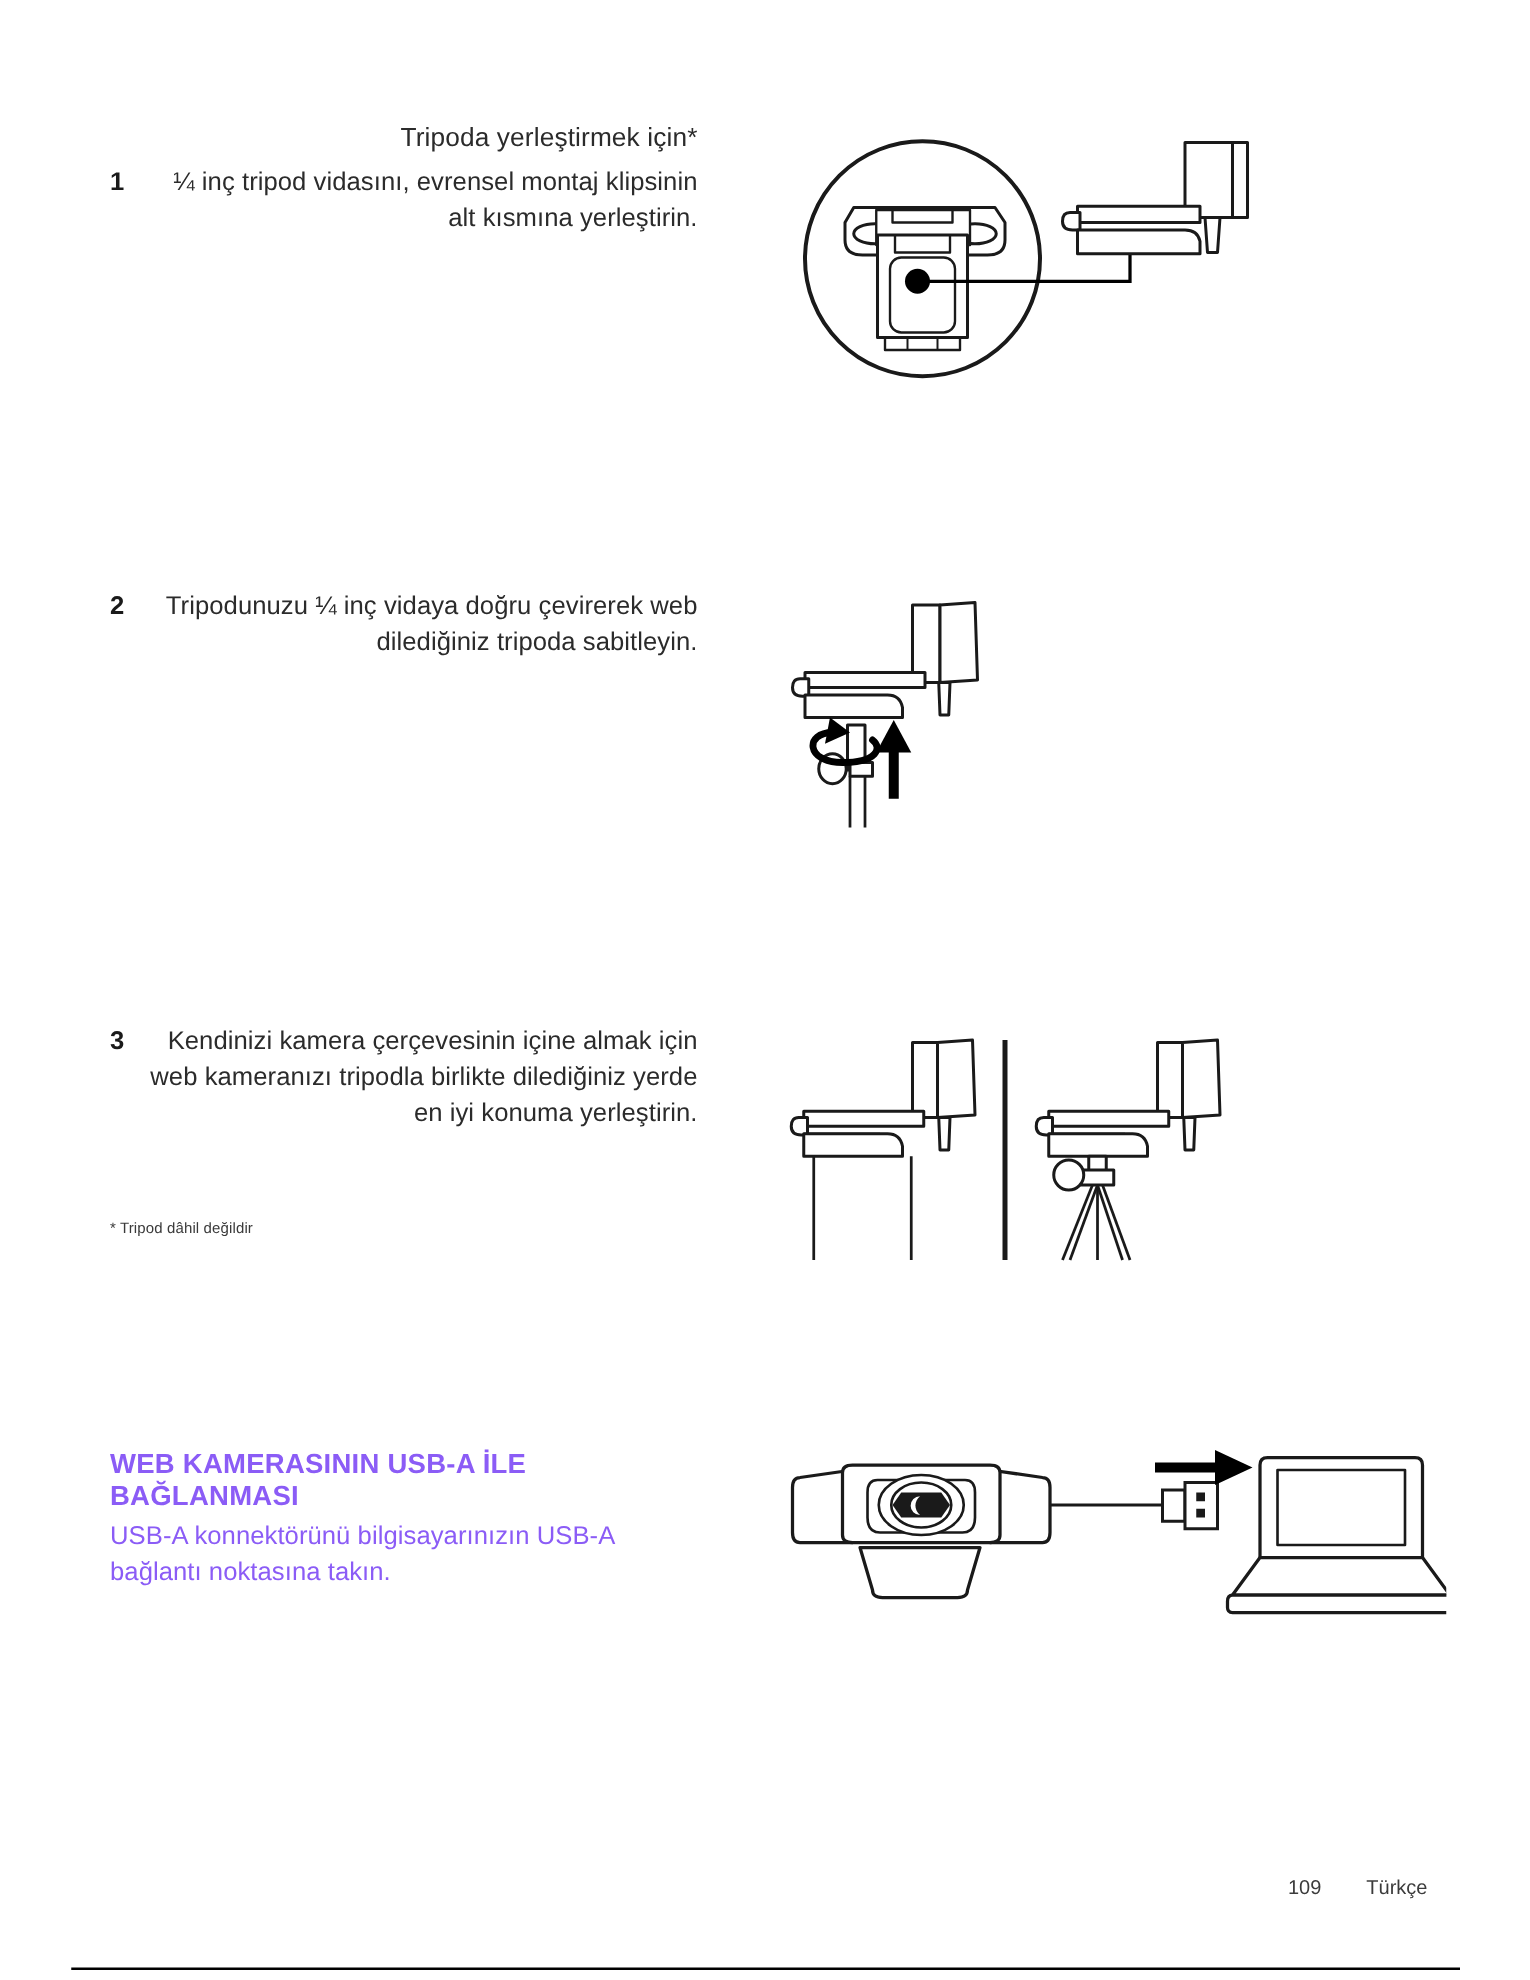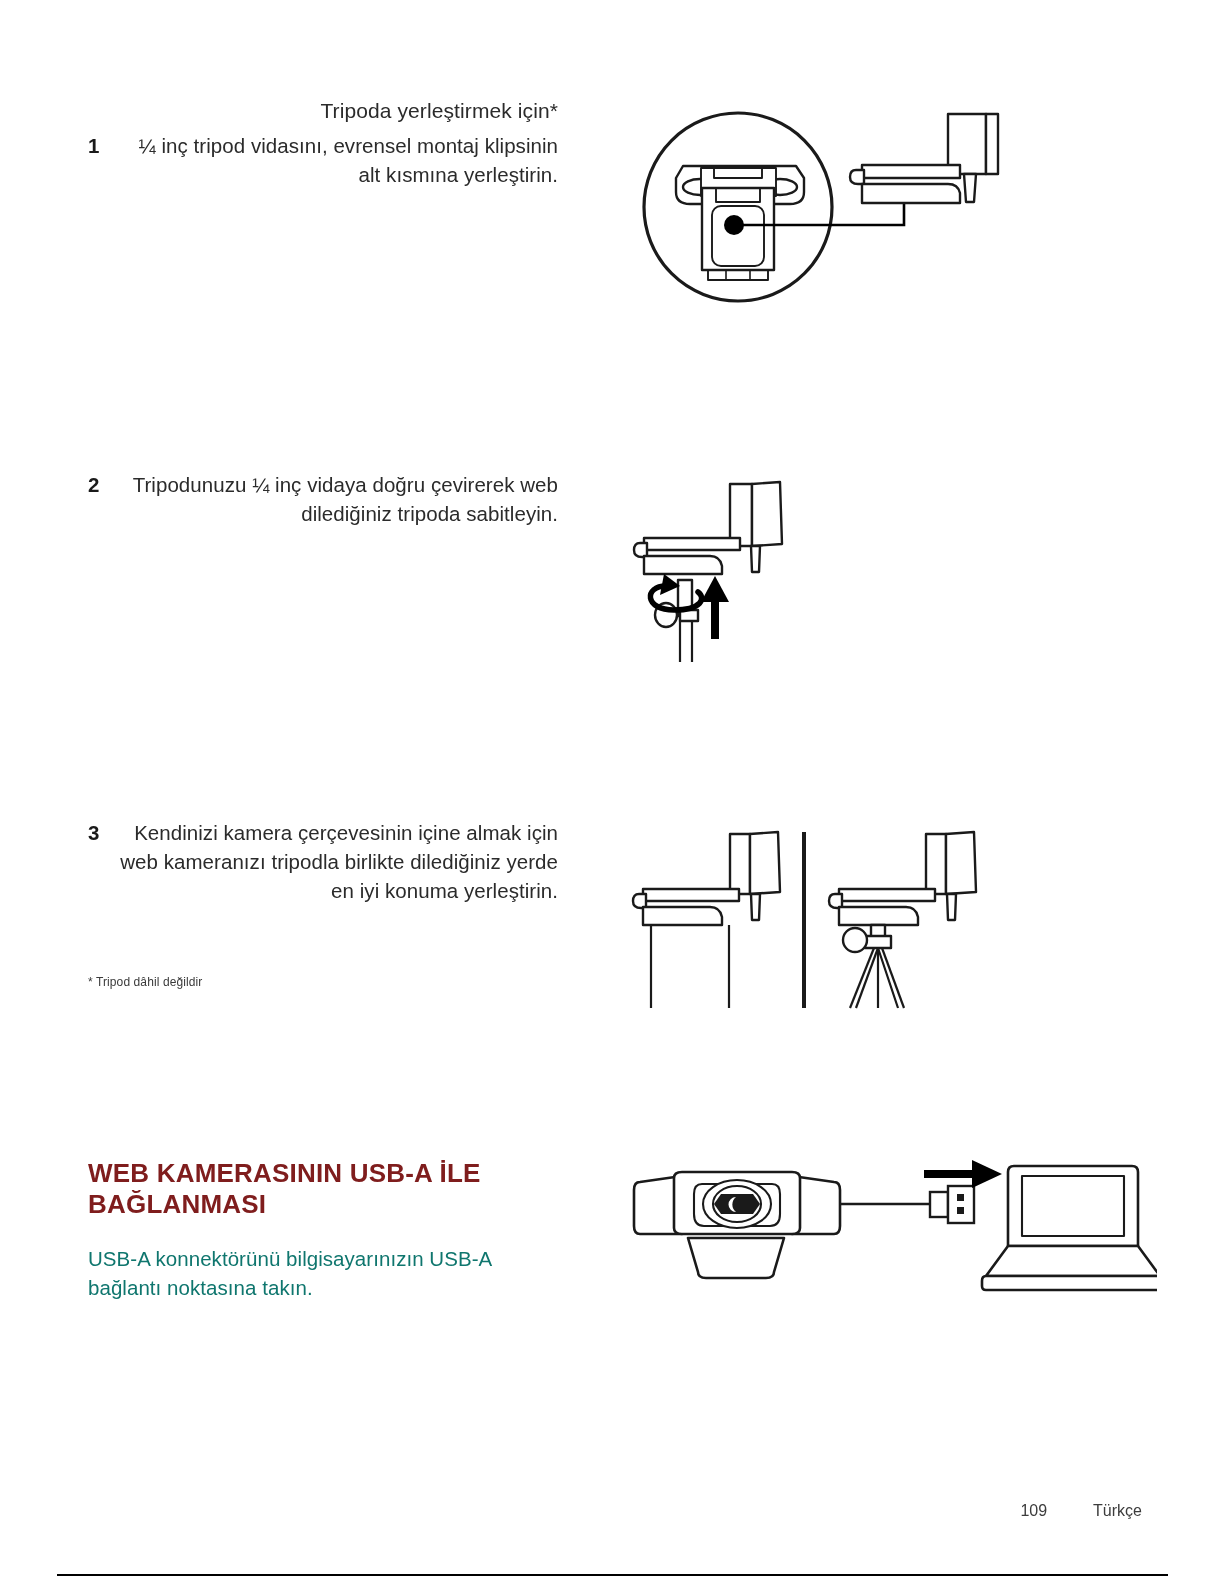--- a/index.html
+++ b/index.html
@@ -51,48 +51,48 @@
   }
   .step .body { flex: 1 1 auto; text-align: right; }
 
   .footnote {
     font-size: 12px;
     color: #3a3a3a;
     letter-spacing: .1px;
   }
 
   .sect-head {
-    font-size: 26px;
+    font-size: 22px;
     font-weight: 700;
-    color: #7f1d1d;
+    color: #8b5cf6;
     letter-spacing: .2px;
   }
   .sect-body {
     font-size: 20.5px;
     line-height: 1.42;
-    color: #0f766e;
-    margin-top: 24px;
+    color: #8b5cf6;
+    margin-top: 4px;
     letter-spacing: .05px;
   }
 
   
   .footer-rule {
     position: absolute;
     left: 57px;
     top: 1574px;
     width: 1111px;
     height: 2px;
     background: #000;
   }
   .footer-meta {
     position: absolute;
     top: 1502px;
     right: 82px;
     display: flex;
-    gap: 46px;
+    gap: 36px;
     font-size: 16px;
     color: #3c3c3c;
   }
 
   
   .fig { position: absolute; }
   svg { display: block; }
 </style>
 </head>
 <body>

